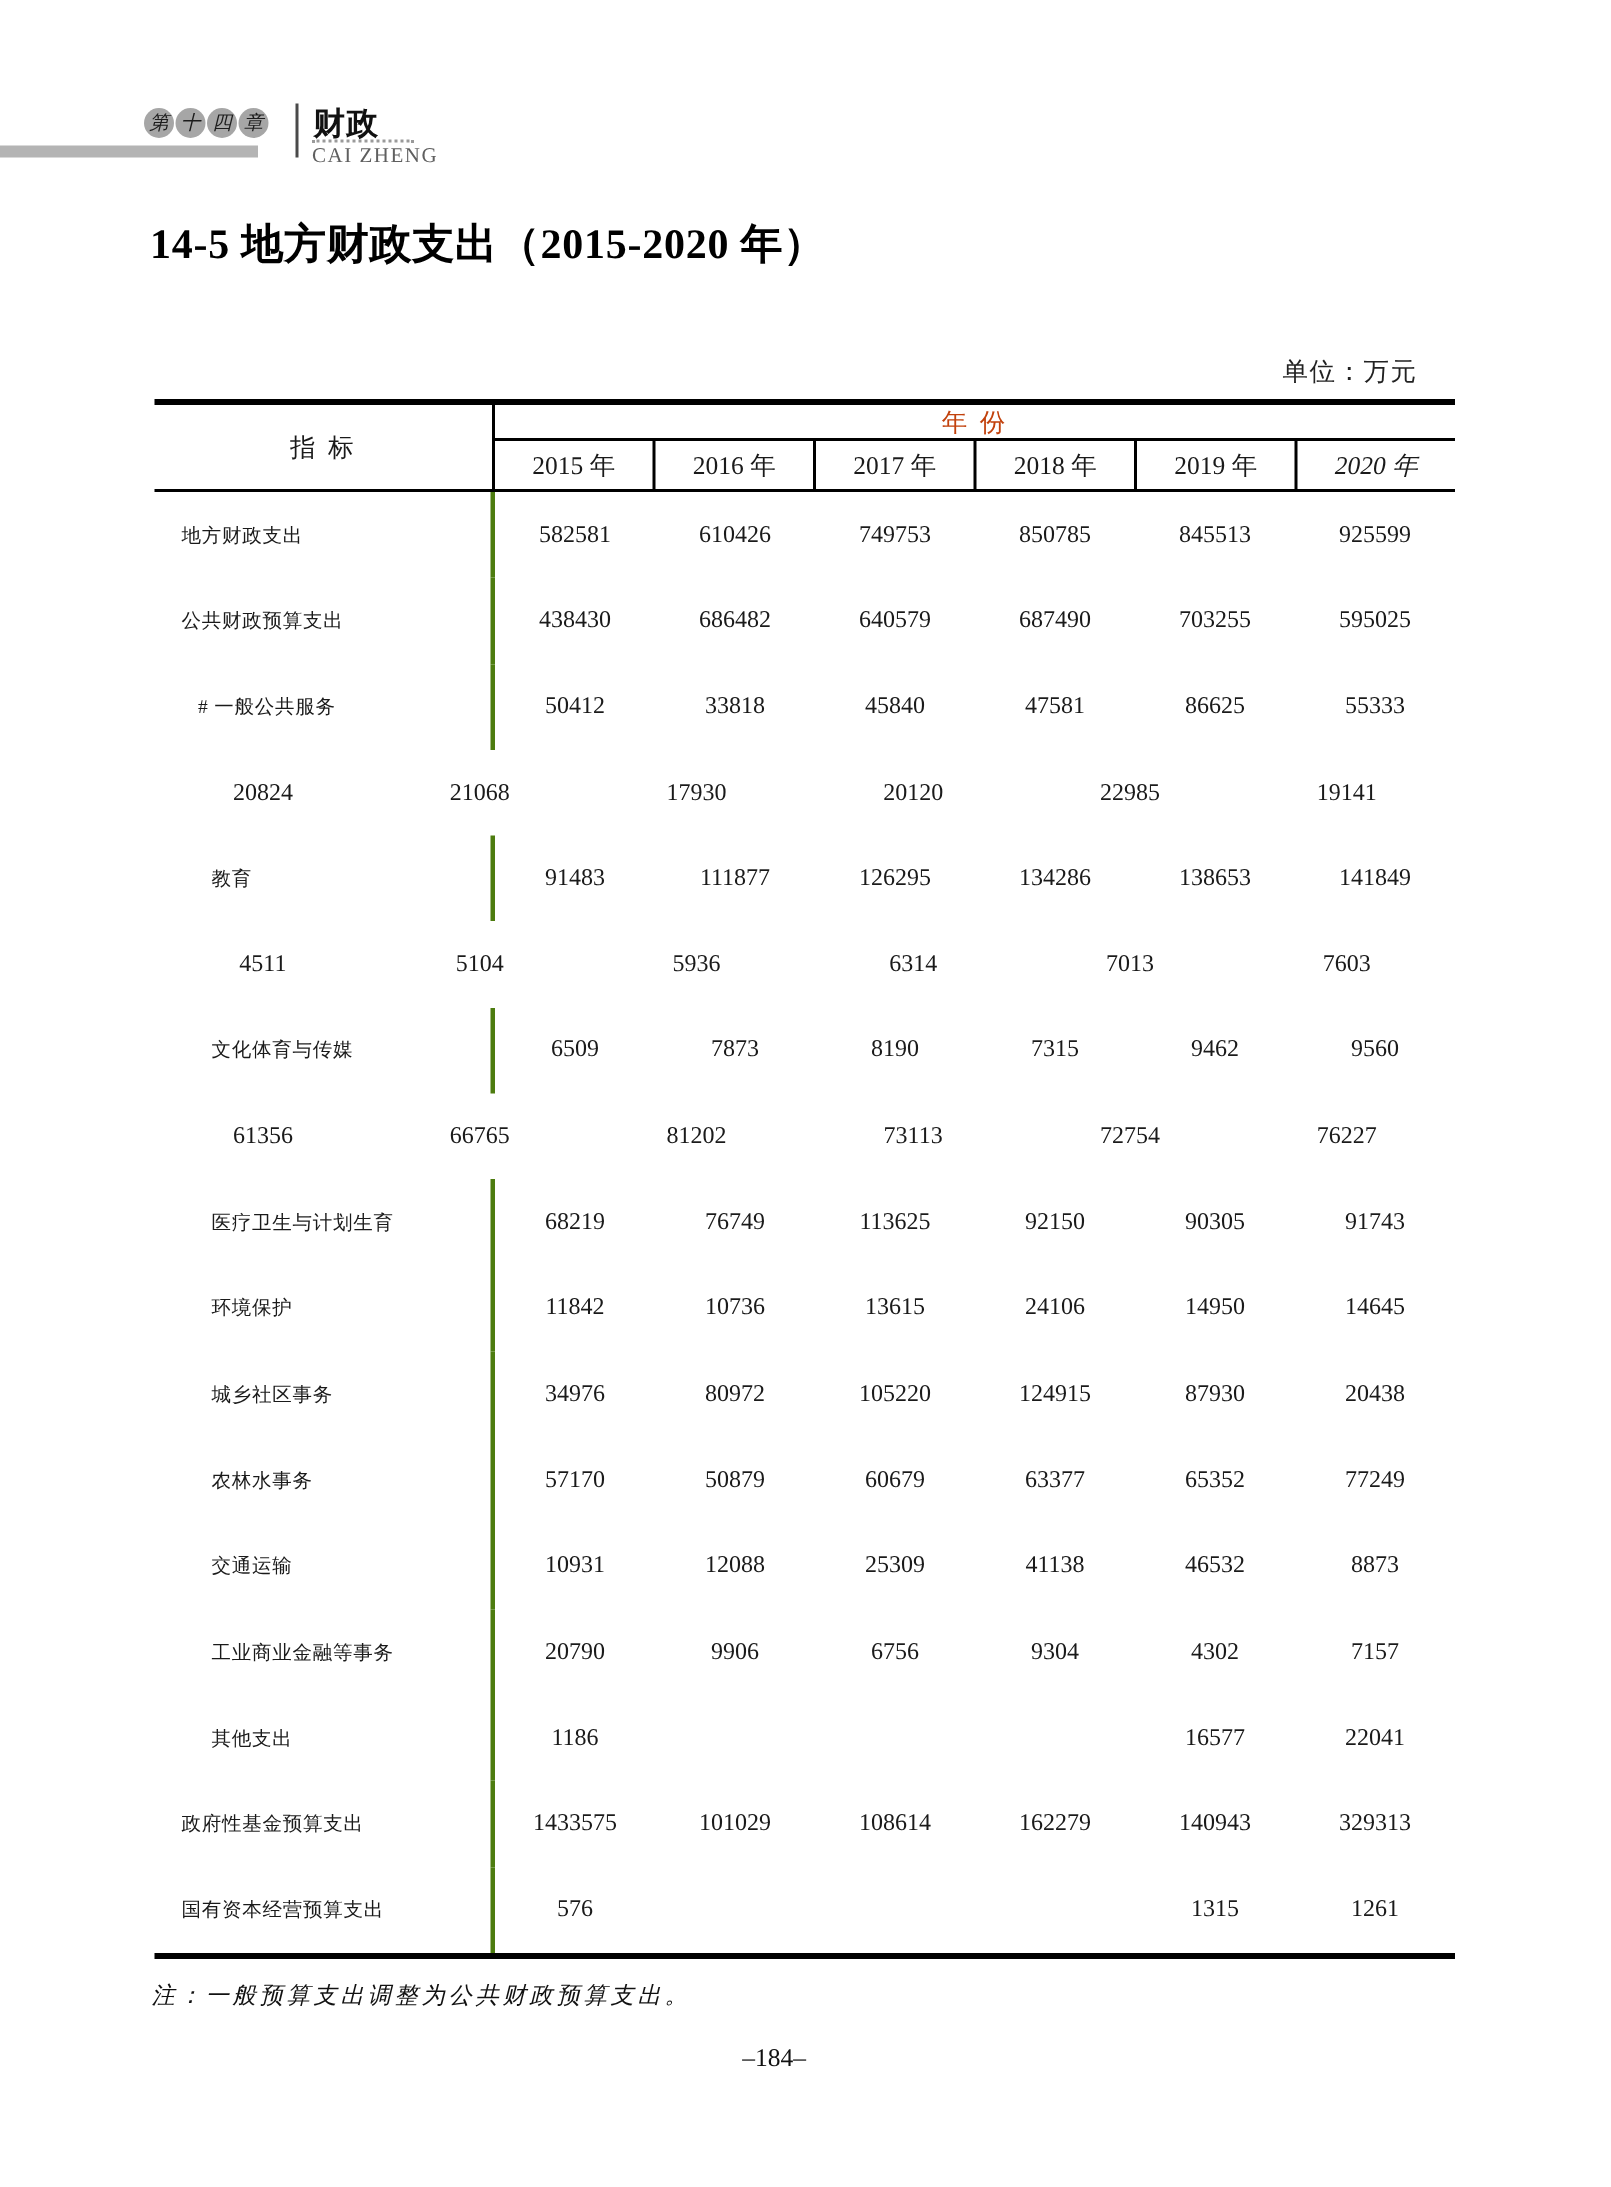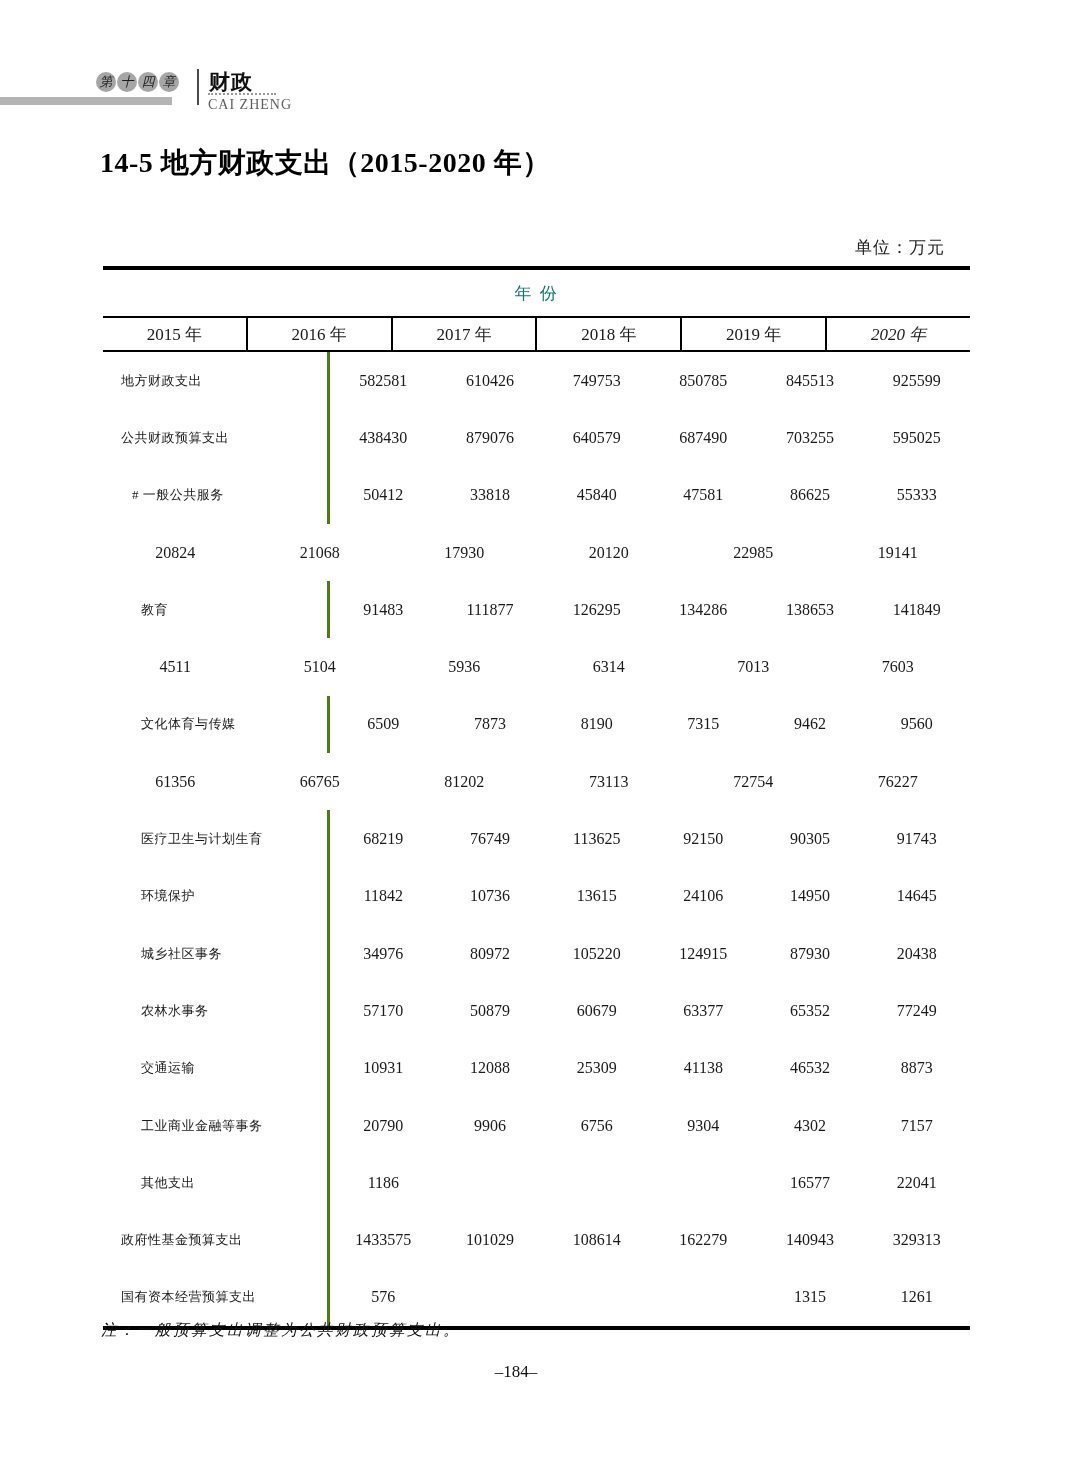--- a/index.html
+++ b/index.html
@@ -101,28 +101,28 @@
     border-right: 2px solid #000;
     display: flex;
     align-items: center;
     justify-content: center;
     font-size: 17px;
     letter-spacing: 2px;
     color: #1a1a1a;
   }
   .years-head { flex: 1; display: flex; flex-direction: column; }
   .years-group {
-    height: 48px;
+    height: 24px;
     display: flex;
     align-items: center;
     justify-content: center;
     font-size: 17px;
     letter-spacing: 2px;
     border-bottom: 2px solid #000;
-    color: #0f766e;
+    color: #c2410c;
   }
   .years-row { height: 32px; display: flex; }
   .year-cell {
     flex: 1;
     display: flex;
     align-items: center;
     justify-content: center;
     font-size: 17px;
     color: #1a1a1a;
     border-right: 2px solid #000;
@@ -184,20 +184,21 @@
 <div class="chapter-divider"></div>
 <div class="chapter-title">财政</div>
 <div class="chapter-dotted"></div>
 <div class="chapter-subtitle">CAI ZHENG</div>
 
 <div class="doc-title">14-5  地方财政支出（2015-2020 年）</div>
 <div class="unit-label">单位：万元</div>
 
 <div class="stat-table">
   <div class="thead">
+    <div class="indicator-head">指  标</div>
     <div class="years-head">
       <div class="years-group">年  份</div>
       <div class="years-row">
           <div class="year-cell">2015 年</div>
           <div class="year-cell">2016 年</div>
           <div class="year-cell">2017 年</div>
           <div class="year-cell">2018 年</div>
           <div class="year-cell">2019 年</div>
           <div class="year-cell">2020 年</div>
         </div>
@@ -209,21 +210,21 @@
         <div class="value-cell">582581</div>
         <div class="value-cell">610426</div>
         <div class="value-cell">749753</div>
         <div class="value-cell">850785</div>
         <div class="value-cell">845513</div>
         <div class="value-cell">925599</div>
       </div>
       <div class="trow">
         <div class="label-cell indent-0">公共财政预算支出</div>
         <div class="value-cell">438430</div>
-        <div class="value-cell">879076</div>
+        <div class="value-cell">686482</div>
         <div class="value-cell">640579</div>
         <div class="value-cell">687490</div>
         <div class="value-cell">703255</div>
         <div class="value-cell">595025</div>
       </div>
       <div class="trow">
         <div class="label-cell indent-1"># 一般公共服务</div>
         <div class="value-cell">50412</div>
         <div class="value-cell">33818</div>
         <div class="value-cell">45840</div>

